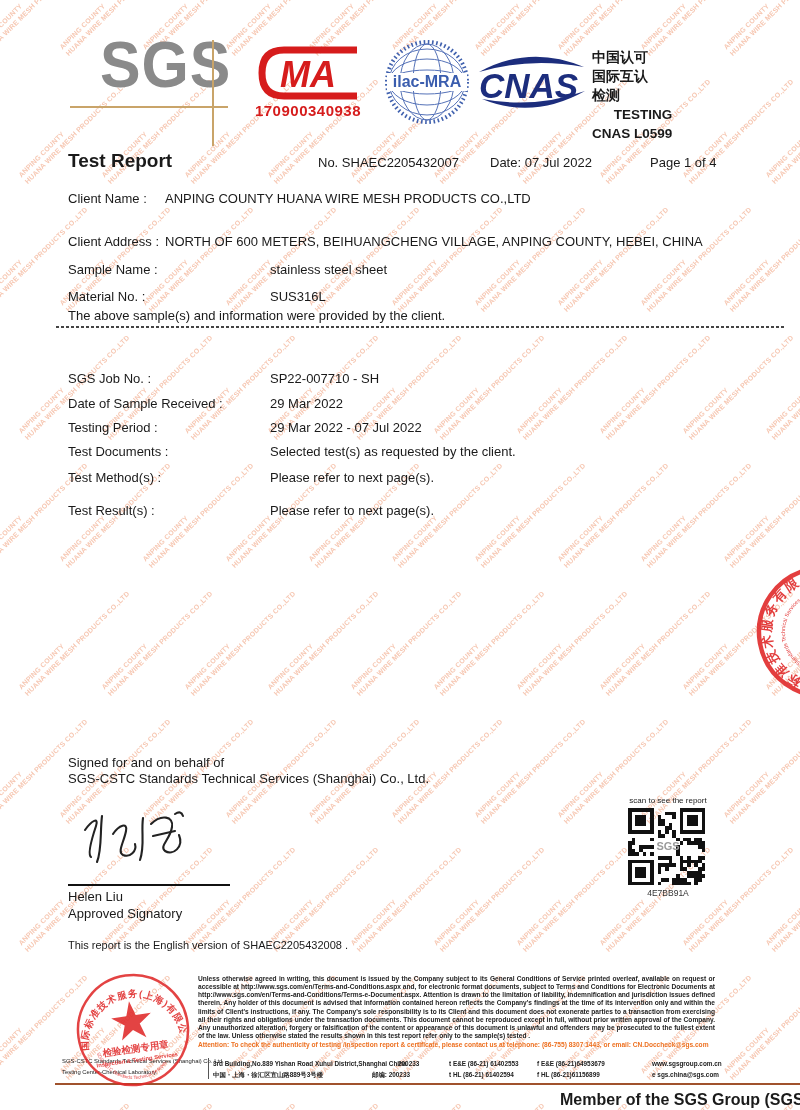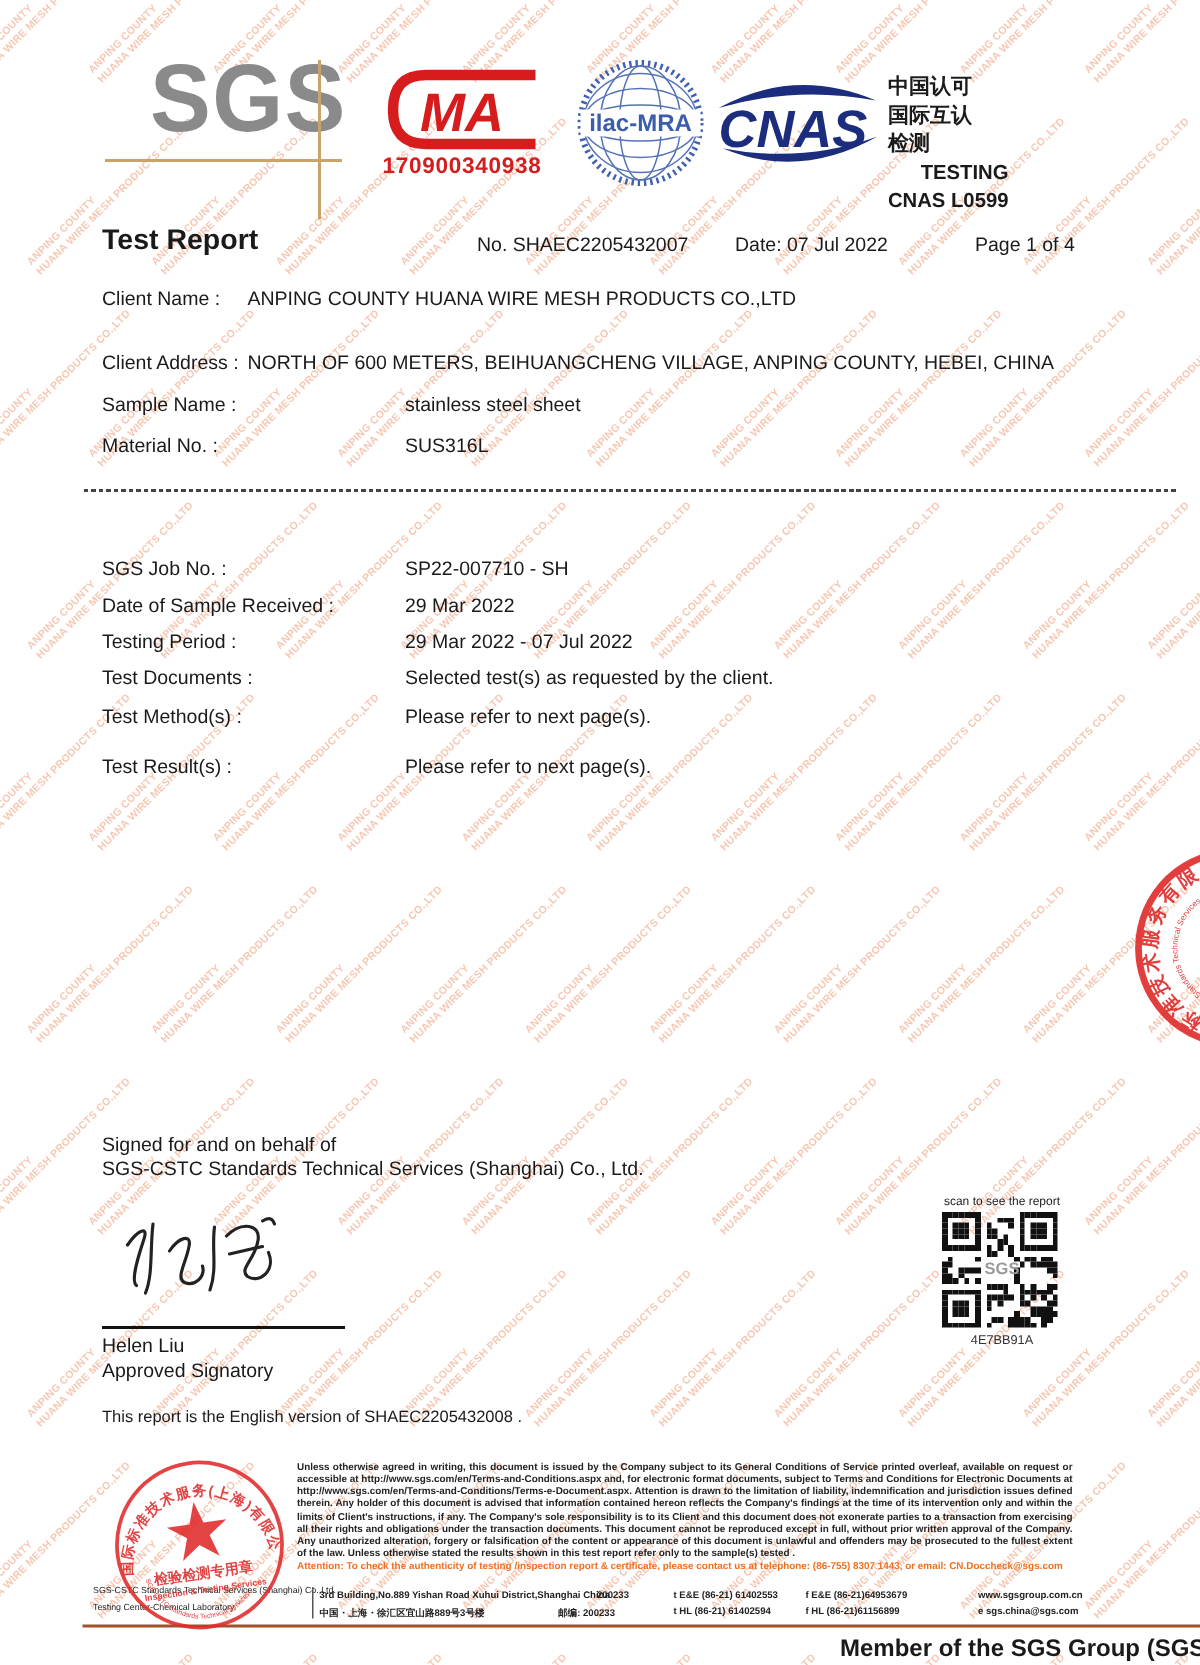--- a/index.html
+++ b/index.html
@@ -524,20 +524,21 @@
     </div>
 
     <div class="row kv" style="top:262px">
       <span class="lab">Sample Name :</span>
       <span class="val">stainless steel sheet</span>
     </div>
     <div class="row kv" style="top:289px">
       <span class="lab">Material No. :</span>
       <span class="val">SUS316L</span>
     </div>
+    <div class="abs note">The above sample(s) and information were provided by the client.</div>
     <div class="abs dash-sep"></div>
 
     <div class="row kv" style="top:371px">
       <span class="lab">SGS Job No. :</span>
       <span class="val">SP22-007710 - SH</span>
     </div>
     <div class="row kv" style="top:396px">
       <span class="lab">Date of Sample Received :</span>
       <span class="val">29 Mar 2022</span>
     </div>

